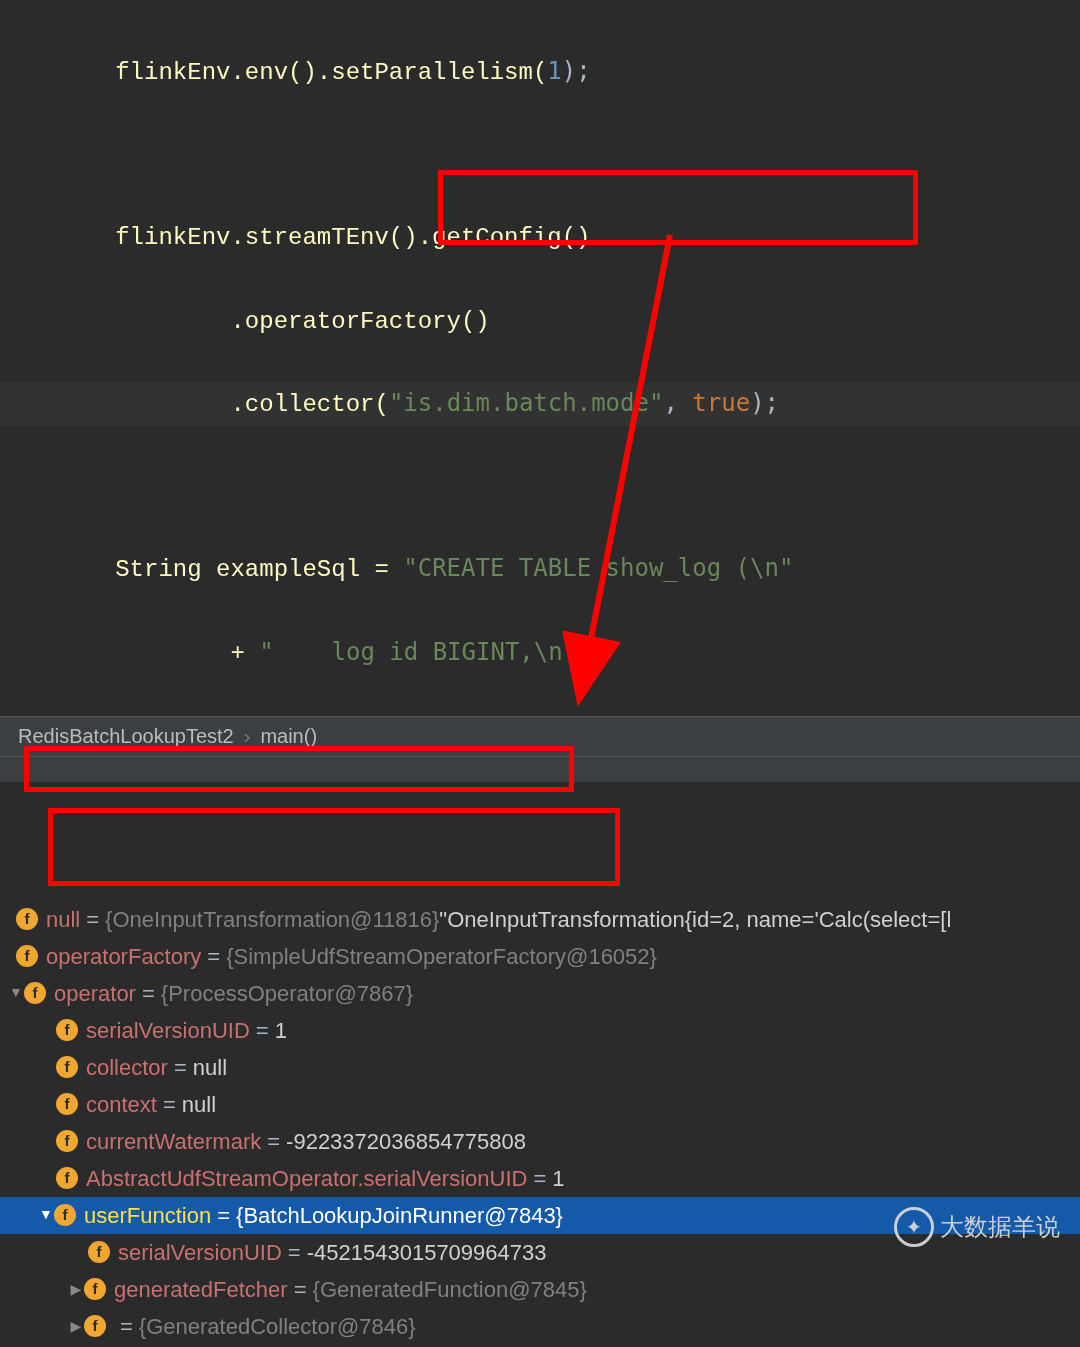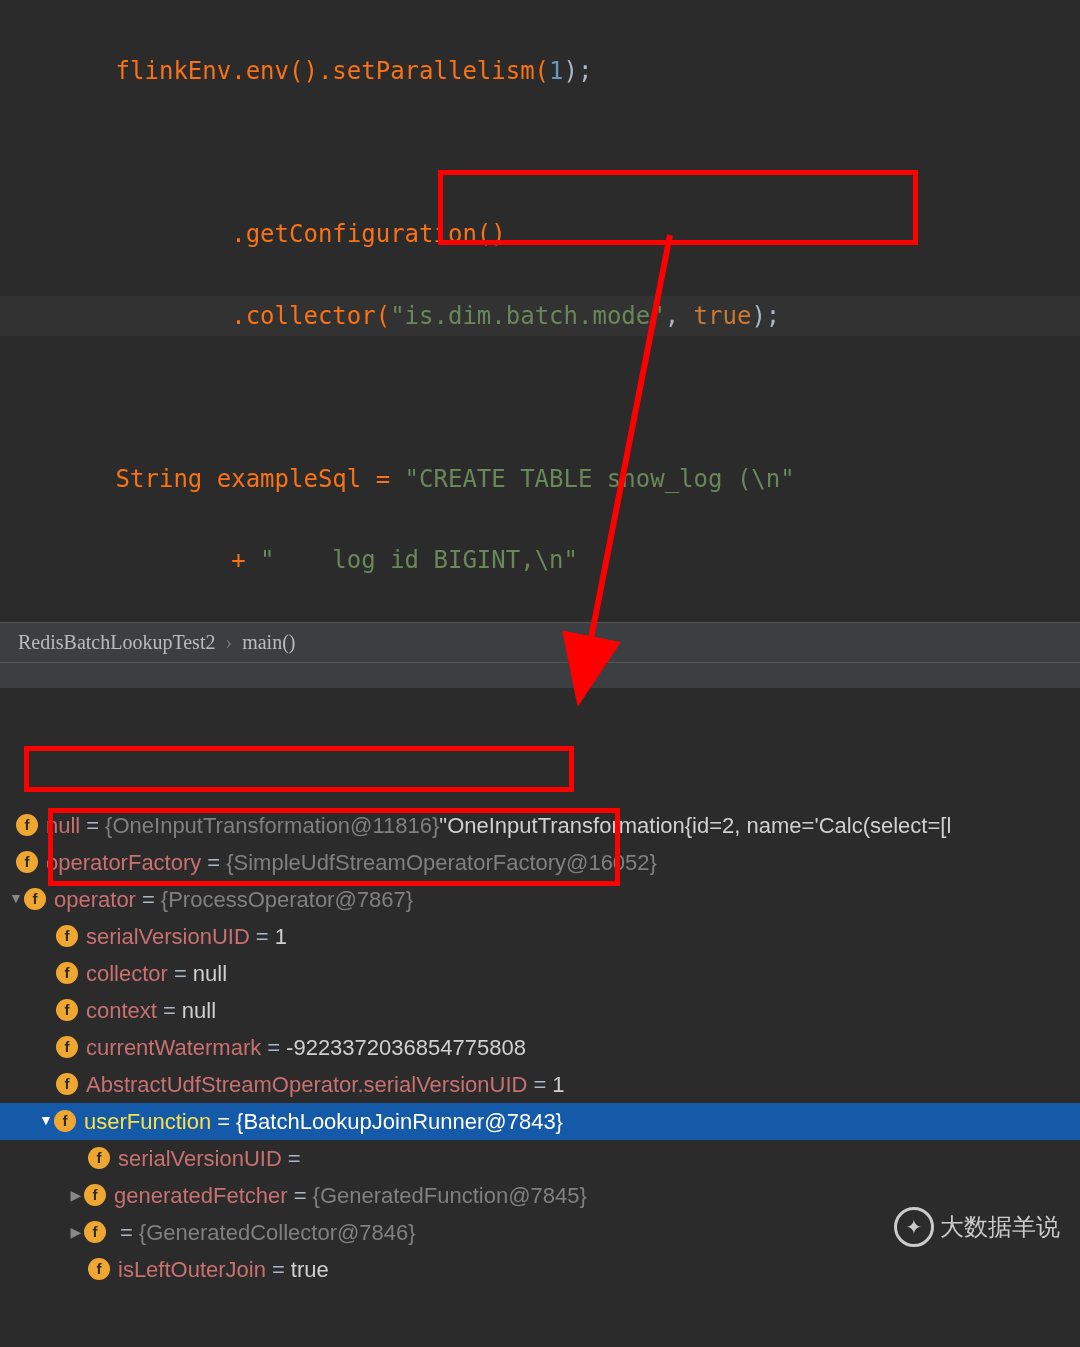--- a/index.html
+++ b/index.html
@@ -22,26 +22,26 @@
   .code-line {
     padding-left: 0;
   }
   .hl-line {
     background: #323232;
   }
   .kw { color: #cc7832; }
   .str { color: #6a8759; }
   .num { color: #6897bb; }
   .punct { color: #a9b7c6; }
-  .ident { color: #f97316; }
+  .ident { color: #fef9c3; font-family: Liberation Mono, monospace; }
   .breadcrumb {
     background: #3c3f41;
     border-top: 1px solid #555;
     border-bottom: 1px solid #555;
-    font-family: Liberation Serif, serif;
+    font-family: Liberation Sans, sans-serif;
     font-size: 20px;
     color: #bbbbbb;
     padding: 8px 18px;
     display: flex;
     align-items: flex-start;
   }
   .breadcrumb .sep { color: #777; margin: 0 10px; }
   .gap {
     background: #3c3f41;
     height: 25px;
@@ -121,21 +121,22 @@
   .container { position: relative; width:1080px; height:1347px; overflow:hidden; }
 </style>
 </head>
 <body>
 
 <div class="container">
 
 <div class="code-pane">
 <div class="code-line"><span class="ident">        flinkEnv.env().setParallelism(</span><span class="num">1</span><span class="punct">);</span></div>
 <div class="code-line"> </div>
-<div class="code-line"><span class="ident">                .getConfiguration()</span></div>
+<div class="code-line"><span class="ident">        flinkEnv.streamTEnv().getConfig()</span></div>
+<div class="code-line"><span class="ident">                .operatorFactory()</span></div>
 <div class="code-line hl-line"><span class="ident">                .collector(</span><span class="str">"is.dim.batch.mode"</span><span class="punct">, </span><span class="kw">true</span><span class="punct">);</span></div>
 <div class="code-line"> </div>
 <div class="code-line"><span class="ident">        String exampleSql = </span><span class="str">"CREATE TABLE show_log (\n"</span></div>
 <div class="code-line"><span class="ident">                + </span><span class="str">"    log id BIGINT,\n"</span></div>
 </div>
 
 <div class="breadcrumb">
   <span>RedisBatchLookupTest2</span>
   <span class="sep">›</span>
   <span>main()</span>
@@ -206,20 +207,21 @@
     <span class="f-icon">f</span>
     <span style="color:#fde047">userFunction</span>
         <span class="eq" style="color:#fff">=</span>
     <span style="color:#fff">{BatchLookupJoinRunner@7843}</span>
   </div>
 
   <div class="row" style="padding-left:88px">
     <span class="f-icon">f</span>
     <span class="varname">serialVersionUID</span>
         <span class="eq">=</span>
+    <span class="val-white">-4521543015709964733</span>
   </div>
 
   <div class="row" style="padding-left:68px">
     <span class="arrow">▶</span>
     <span class="f-icon">f</span>
     <span class="varname">generatedFetcher</span>
         <span class="eq">=</span>
     <span class="val-gray">{GeneratedFunction@7845}</span>
   </div>
   <div class="row" style="padding-left:68px">

